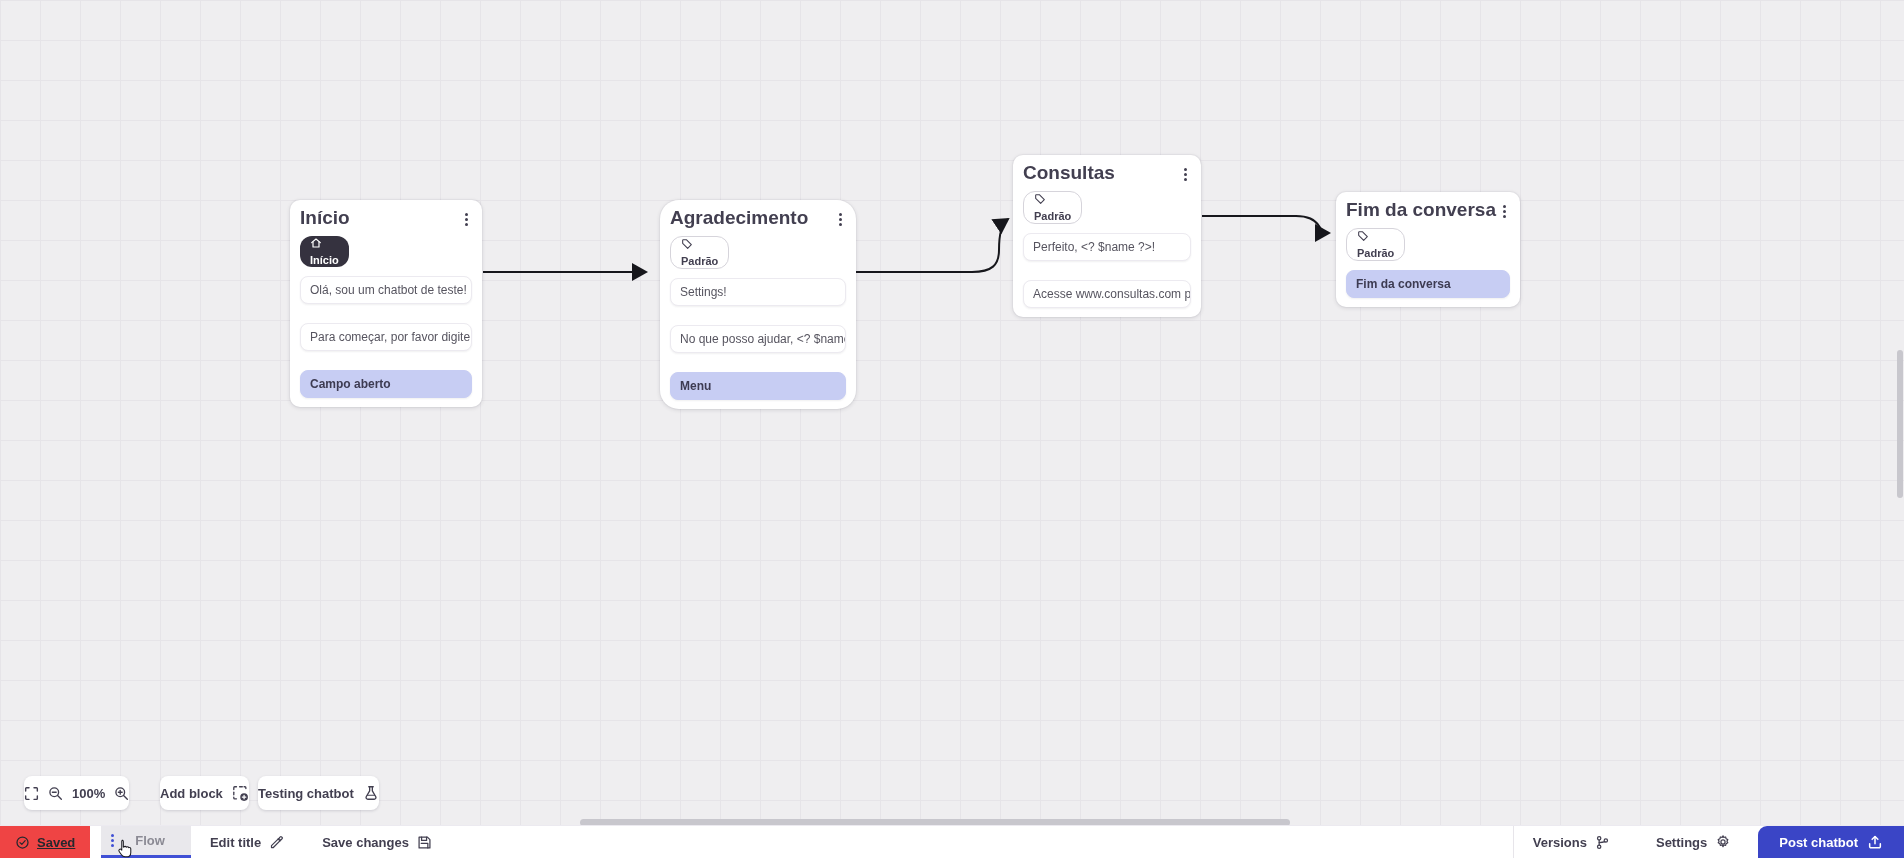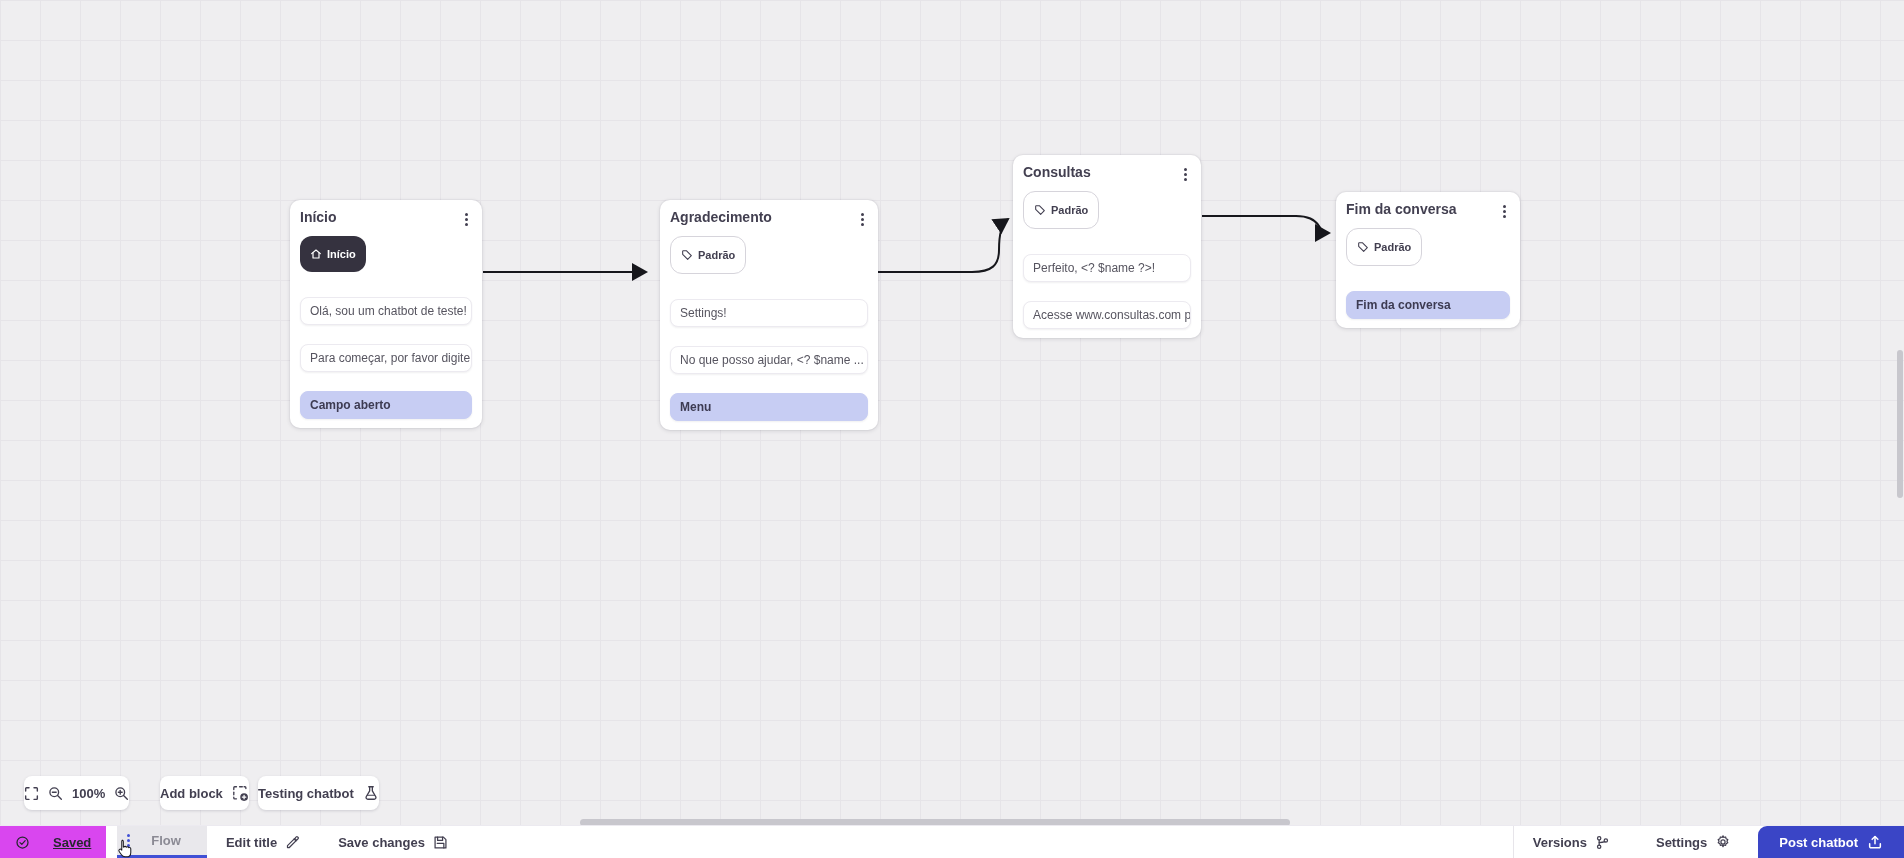--- a/index.html
+++ b/index.html
@@ -10,50 +10,50 @@
   .canvas{position:absolute;left:0;top:0;right:0;bottom:33px;background-color:#efeef0;
     background-image:linear-gradient(to right,#e6e4e8 1px,transparent 1px),
                      linear-gradient(to bottom,#e6e4e8 1px,transparent 1px);
     background-size:40px 40px;overflow:hidden;}
   .wires{position:absolute;left:0;top:0;pointer-events:none;}
 
   
   .node{position:absolute;background:#fff;border-radius:10px;padding:10px 10px 9px;
     box-shadow:0 1px 4px rgba(40,40,60,.14),0 0 0 1px rgba(40,40,60,.03);}
   .node-header{display:flex;justify-content:space-between;align-items:flex-start;}
-  .node-title{font-size:14px;font-weight:700;color:#423f50;line-height:15px;}
+  .node-title{font-size:19px;font-weight:700;color:#423f50;line-height:15px;}
   .kebab{padding:1px 4px;cursor:pointer;}
   .kebab i{display:block;width:3px;height:3px;border-radius:50%;background:#423f50;margin:2px auto;}
   .badge{display:inline-flex;align-items:flex-start;gap:5px;font-size:11px;font-weight:700;
-    border-radius:12px;padding:12px 10px;margin-top:7px;line-height:12px;}
+    border-radius:12px;padding:1px 10px;margin-top:7px;line-height:12px;flex-direction:column;}
   .badge.start{background:#35323f;color:#fff;}
   .badge.default{background:#fff;color:#423f50;border:1px solid #d6d4db;}
-  .rows{margin-top:25px;display:flex;flex-direction:column;gap:19px;}
+  .rows{margin-top:9px;display:flex;flex-direction:column;gap:19px;}
   .row{background:#fff;border:1px solid #eceaf0;box-shadow:0 1px 2px rgba(40,40,60,.07);
     border-radius:8px;padding:6px 9px;font-size:12px;color:#56545f;line-height:14px;
     white-space:nowrap;overflow:hidden;cursor:pointer;}
   .row.action{background:#c7cdf3;border-color:#c7cdf3;color:#3d3b52;font-weight:700;}
   #node-0{left:290px;top:200px;width:192px;}
-  #node-1{left:660px;top:200px;width:218px;}
+  #node-1{left:660px;top:200px;width:196px;border-radius:19px;}
   #node-2{left:1013px;top:155px;width:188px;}
   #node-3{left:1336px;top:192px;width:184px;}
 
   
   .tool-card{position:absolute;top:776px;height:34px;background:#fff;border-radius:8px;
     box-shadow:0 1px 3px rgba(40,40,60,.16);display:flex;align-items:center;gap:9px;
     padding:0 0;font-size:13px;font-weight:700;color:#423f50;}
   #zoom-card{left:24px;}
   #addblock-card{left:160px;cursor:pointer;align-items:center;}
   #testing-card{left:258px;cursor:pointer;}
   .icon-btn{display:flex;align-items:center;cursor:pointer;}
 
   
   .bottombar{position:absolute;left:0;right:0;bottom:0;height:33px;background:#fff;
     border-top:1px solid #eceaf0;display:flex;align-items:stretch;font-size:13px;color:#423f50;}
-  .saved-chip{background:#d946ef;display:flex;align-items:center;gap:23px;padding:0 15px;
+  .saved-chip{background:#ef4444;display:flex;align-items:center;gap:7px;padding:0 15px;
     font-weight:700;color:#26282e;text-decoration:underline;}
   .flow-tab{margin-left:11px;background:#e9e8ec;border-bottom:3px solid #4050d5;
     display:flex;align-items:center;gap:21px;padding:0 26px 0 10px;color:#8b8a94;
     font-weight:700;cursor:pointer;}
   .drag-dots i{display:block;width:3px;height:3px;border-radius:50%;background:#4050d5;margin:2px auto;}
   .bar-btn{display:flex;align-items:center;gap:8px;padding:0 19px;font-weight:700;cursor:pointer;}
   .right-group{margin-left:auto;display:flex;align-items:stretch;border-left:1px solid #e7e5ea;gap:8px;}
   .post-btn{background:#3a45c6;color:#fff;display:flex;align-items:center;gap:9px;
     padding:0 21px;font-weight:700;border-top-left-radius:9px;cursor:pointer;}
 

